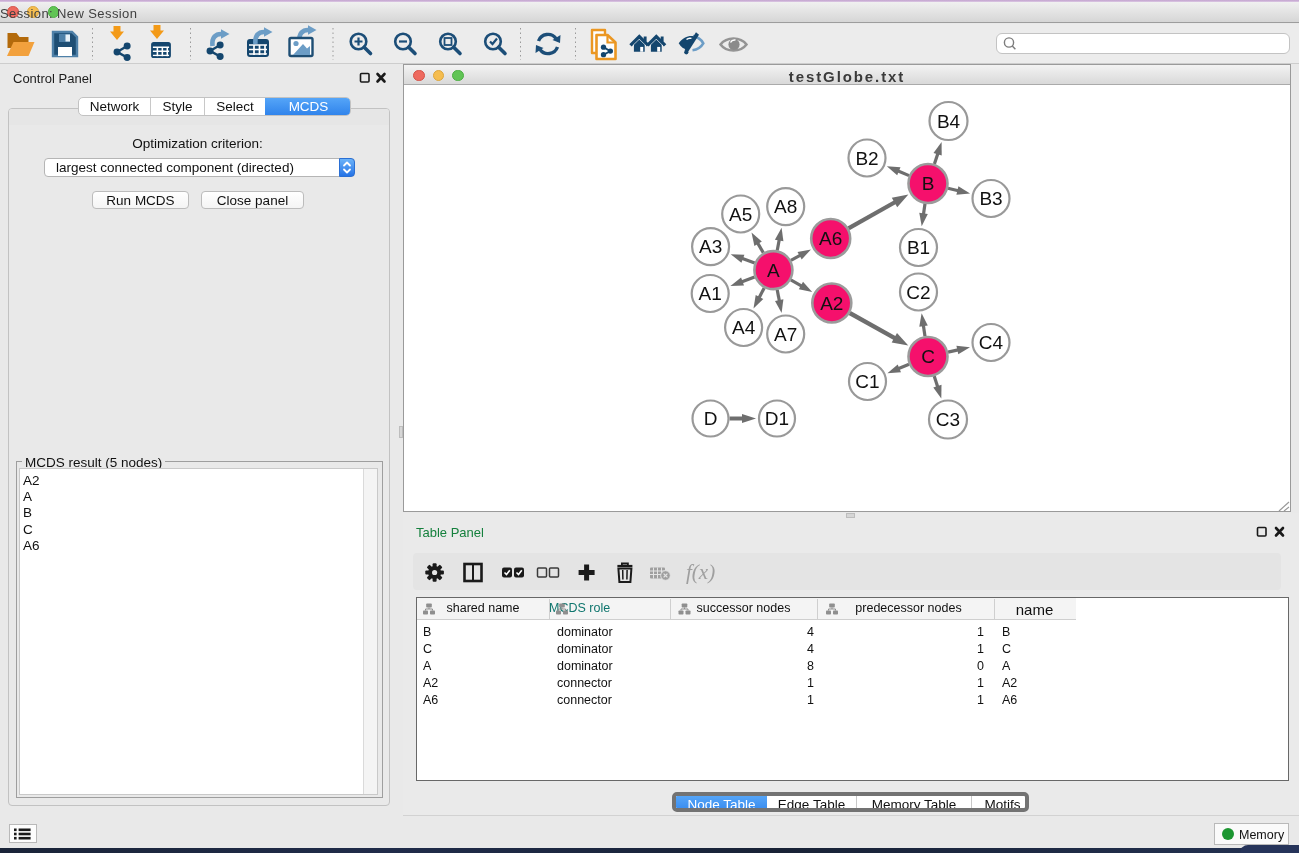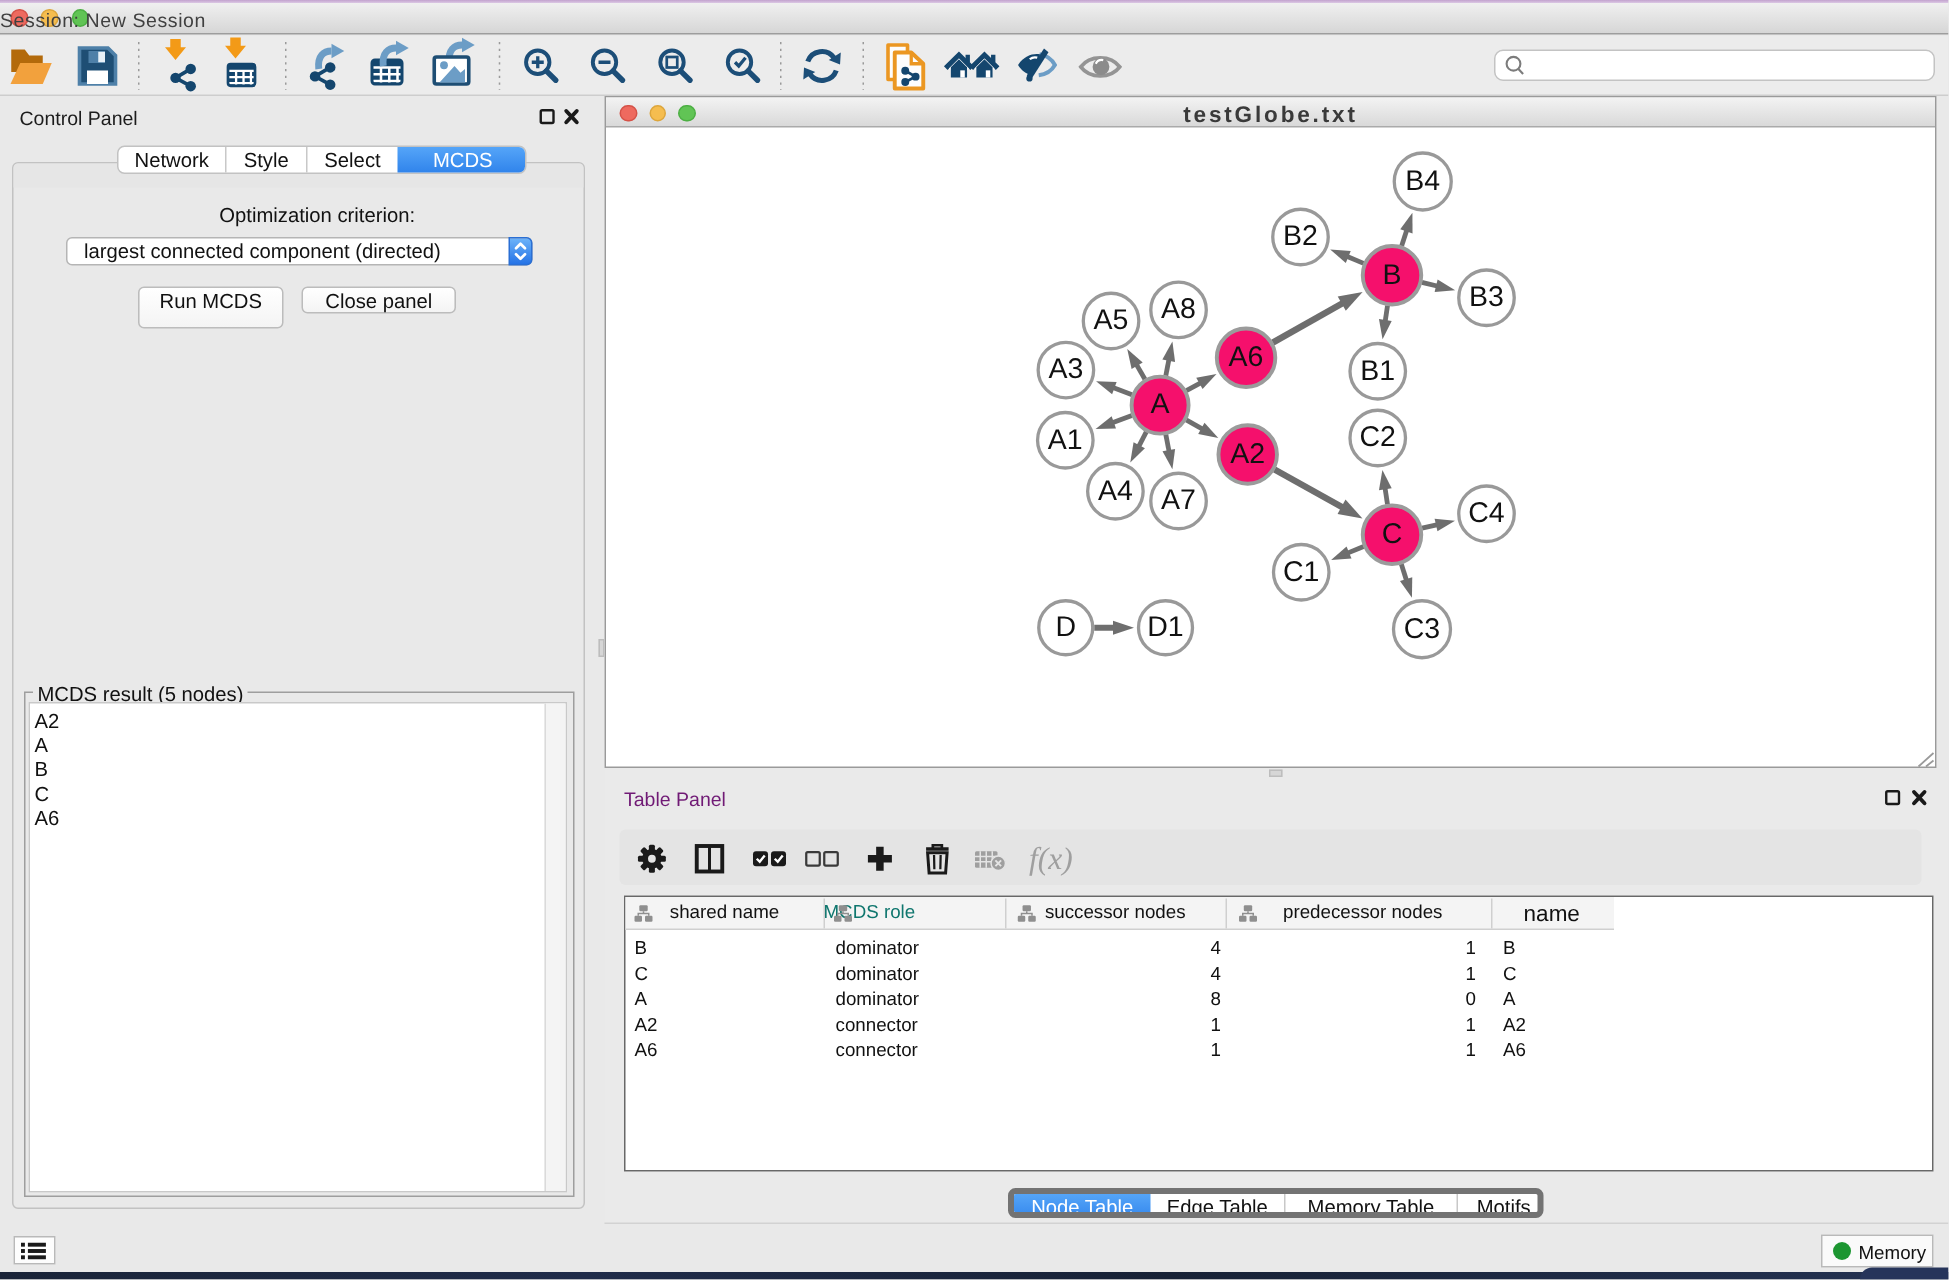--- a/index.html
+++ b/index.html
@@ -146,29 +146,29 @@
     <path d="M22.5,5 L29.5,12.5 M29.5,5 L22.5,12.5" stroke="#1a1a1a" stroke-width="2.6" stroke-linecap="round"></path>
   </svg>
 <div class="abs" style="left:8px;top:108px;width:382px;height:698px;border:1px solid #c2c2c2;border-radius:4px;background:#e9e9e9;"></div>
 <div class="abs" style="left:9px;top:109px;width:380px;height:16px;background:#e6e6e6;border-radius:3px 3px 0 0;"></div>
 <div class="abs" style="left:78px;top:97px;width:273px;height:19px;background:#fff;border:1px solid #c2c2c2;border-radius:5px;overflow:hidden;font-size:13.5px;">
 <div class="abs" style="left:0;top:0;width:72px;height:19px;line-height:18px;text-align:center;border-right:1px solid #c8c8c8;color:#111;">Network</div>
 <div class="abs" style="left:72px;top:0;width:54px;height:19px;line-height:18px;text-align:center;border-right:1px solid #c8c8c8;color:#111;">Style</div>
 <div class="abs" style="left:126px;top:0;width:60px;height:19px;line-height:18px;text-align:center;color:#111;">Select</div>
 <div class="abs" style="left:186px;top:0;width:87px;height:19px;line-height:18px;text-align:center;background:linear-gradient(#55a5f8,#2c80ea);color:#fff;">MCDS</div>
 </div>
-<div class="abs" style="left:14px;top:136px;width:395px;text-align:center;font-size:13.5px;color:#111;">Optimization criterion:</div>
+<div class="abs" style="left:0px;top:136px;width:395px;text-align:center;font-size:13.5px;color:#111;">Optimization criterion:</div>
 <div class="abs" style="left:44px;top:158px;width:311px;height:19px;background:#fff;border:1px solid #b5b5b5;border-radius:4px;"></div>
 <div class="abs" style="left:56px;top:160px;font-size:13.5px;color:#111;">largest connected component (directed)</div>
 <div class="abs" style="left:339px;top:158px;width:16px;height:19px;background:linear-gradient(#6cb3f9,#2573e6);border-radius:0 4px 4px 0;border:1px solid #2a6fd4;"></div>
 <svg class="abs" style="left:341px;top:160px;" width="12" height="15">
     <path d="M3,5.5 L6,2.5 L9,5.5" fill="none" stroke="#fff" stroke-width="1.8" stroke-linecap="round" stroke-linejoin="round"></path>
     <path d="M3,9.5 L6,12.5 L9,9.5" fill="none" stroke="#fff" stroke-width="1.8" stroke-linecap="round" stroke-linejoin="round"></path>
   </svg>
-<div class="abs" style="left:92px;top:191px;width:97px;height:28px;background:linear-gradient(#fff,#f4f4f4);border:1px solid #bcbcbc;border-radius:4px;text-align:center;line-height:17px;font-size:13.5px;color:#111;">Run MCDS</div>
+<div class="abs" style="left:92px;top:191px;width:97px;height:18px;background:linear-gradient(#fff,#f4f4f4);border:1px solid #bcbcbc;border-radius:4px;text-align:center;line-height:17px;font-size:13.5px;color:#111;">Run MCDS</div>
 <div class="abs" style="left:201px;top:191px;width:103px;height:18px;background:linear-gradient(#fff,#f4f4f4);border:1px solid #bcbcbc;border-radius:4px;text-align:center;line-height:17px;font-size:13.5px;color:#111;">Close panel</div>
 <div class="abs" style="left:16px;top:461px;width:367px;height:337px;border:1px solid #9e9e9e;"></div>
 <div class="abs" style="left:22px;top:455px;background:#e9e9e9;padding:0 3px;font-size:13.5px;color:#111;">MCDS result (5 nodes)</div>
 <div class="abs" style="left:19px;top:468px;width:359px;height:327px;background:#fff;border:1px solid #c9c9c9;font-size:13.5px;color:#111;line-height:16.2px;padding:4px 0 0 3px;">A2<br>A<br>B<br>C<br>A6</div>
 <div class="abs" style="left:363px;top:469px;width:14px;height:325px;background:#f4f4f4;border-left:1px solid #dadada;"></div>
 
 <div class="abs" style="left:403px;top:64px;width:888px;height:448px;border:1px solid #9a9a9a;background:#fff;padding-left:15px;">
 <div class="abs" style="left:0;top:0;width:886px;height:20px;background:linear-gradient(#f3f3f3,#d9d9d9);border-bottom:1px solid #aaaaaa;"></div>
 <div class="tl" style="left:9px;top:4.5px;background:#ee6a5f;border:0.5px solid #d55248;"></div>
 <div class="tl" style="left:28.5px;top:4.5px;background:#f5bd4f;border:0.5px solid #dda63c;"></div>
@@ -257,21 +257,21 @@
 <text x="372.0" y="333.5" class="nl">D1</text>
 </svg>
 <svg class="abs" style="left:874px;top:436px;" width="12" height="11">
       <path d="M11,1 L1,10 M11,6 L6,10" stroke="#9a9a9a" stroke-width="1.2"></path>
     </svg>
 </div>
 <div class="abs" style="left:399px;top:426px;width:4px;height:12px;background:#d6d6d6;border:1px solid #bdbdbd;"></div>
 <div class="abs" style="left:846px;top:513px;width:9px;height:5px;background:#d6d6d6;border:1px solid #bdbdbd;z-index:5;"></div>
 
 <div class="abs" style="left:403px;top:513px;width:896px;height:303px;background:#eaeaea;border-bottom:1px solid #d2d2d2;"></div>
-<div class="abs" style="left:416px;top:525px;font-size:13px;color:#701a75;">Table Panel</div>
+<div class="abs" style="left:416px;top:525px;font-size:13px;color:#15803d;">Table Panel</div>
 <svg class="abs" style="left:1253px;top:523px;" width="36" height="18">
     <rect x="4.5" y="4.5" width="8.5" height="8.5" fill="none" stroke="#1a1a1a" stroke-width="1.6" rx="1"></rect>
     <path d="M23,5 L30,12.5 M30,5 L23,12.5" stroke="#1a1a1a" stroke-width="2.6" stroke-linecap="round"></path>
   </svg>
 <div class="abs" style="left:413px;top:553px;width:868px;height:37px;background:#e4e4e4;border-radius:4px;"></div>
 <svg class="abs" style="left:403px;top:553px;" width="896" height="37" viewBox="0 0 896 37">
 <g transform="translate(31.6,19.5)" fill="#1a1a1a">
 <rect x="-2" y="-9.3" width="4" height="5" rx="1" transform="rotate(0)"></rect>
 <rect x="-2" y="-9.3" width="4" height="5" rx="1" transform="rotate(45)"></rect>
 <rect x="-2" y="-9.3" width="4" height="5" rx="1" transform="rotate(90)"></rect>

